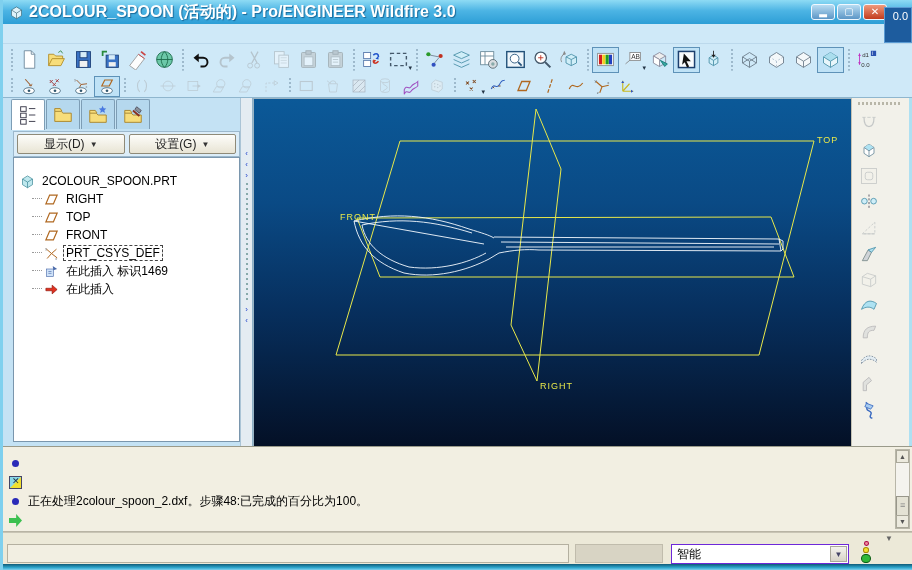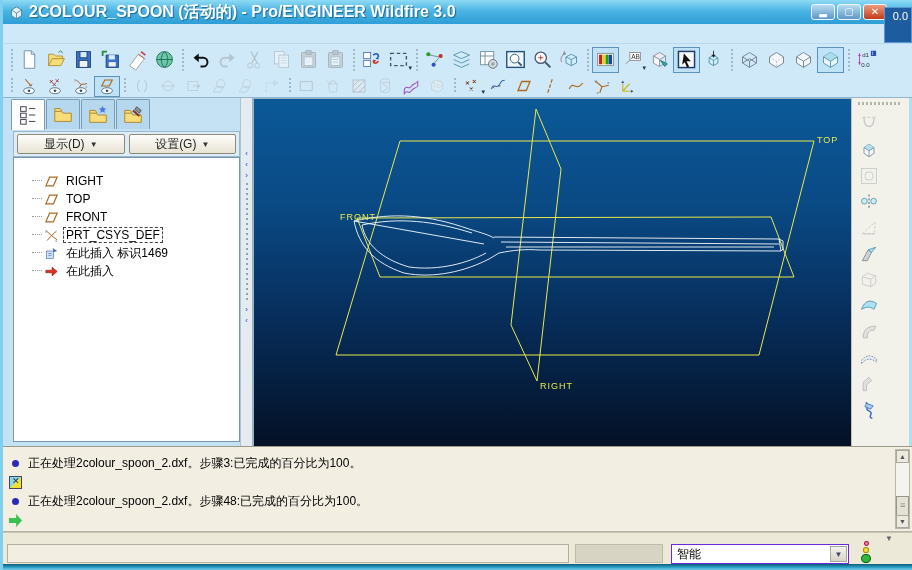--- a/index.html
+++ b/index.html
@@ -843,20 +843,26 @@
           <span>显示(D)</span>
           <span class="bcaret">▼</span>
         </div>
       <div class="navbtn">
           <span>设置(G)</span>
           <span class="bcaret">▼</span>
         </div>
     </div>
     <div class="tree">
 
+    <div class="titem root">
+          <svg class="ticon">
+            <use href="#tr-part"></use>
+          </svg>
+          <span class="tlabel">2COLOUR_SPOON.PRT</span>
+        </div>
         <div class="titem child">
           <svg class="ticon">
             <use href="#tr-plane"></use>
           </svg>
           <span class="tlabel">RIGHT</span>
         </div>
         <div class="titem child">
           <svg class="ticon">
             <use href="#tr-plane"></use>
           </svg>
@@ -988,21 +994,20 @@
         </div>
       </div>
     <div class="rstrip"></div>
   </div>
 
   <div class="msgarea">
     <div>
 
     <div class="msg k-bullet">
         <span class="mi"></span>
-        <span class="mtext">正在处理2colour_spoon_2.dxf。步骤3:已完成的百分比为100。</span>
       </div>
         <div class="msg k-warning">
         <span class="mi"></span>
       </div>
         <div class="msg k-bullet">
         <span class="mi"></span>
         <span class="mtext">正在处理2colour_spoon_2.dxf。步骤48:已完成的百分比为100。</span>
       </div>
         <div class="msg k-arrow">
         <span class="mi"></span>

